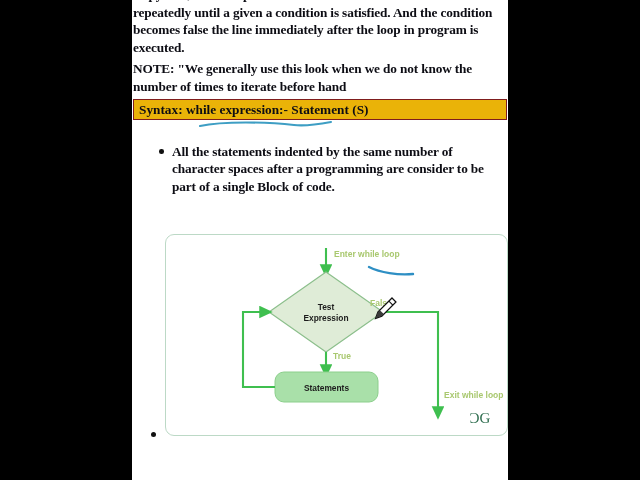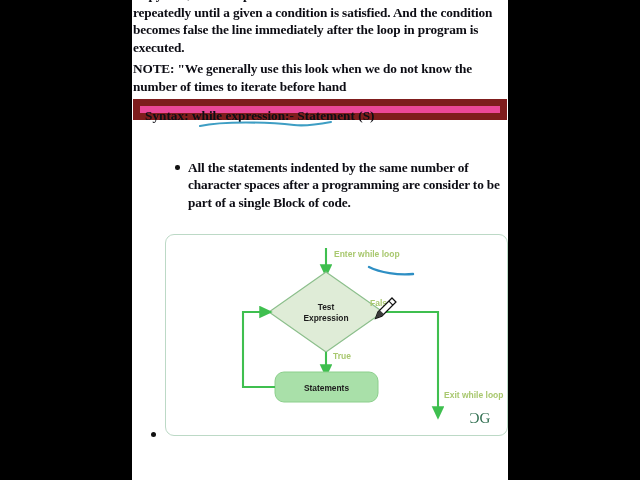--- a/index.html
+++ b/index.html
@@ -48,22 +48,22 @@
   }
   #p-note {
     left: 1px; top: 60px; width: 372px;
   }
 
   
   #syntax-box {
     position: absolute;
     left: 1px; top: 99px;
     width: 374px; height: 21px;
-    border: 7px solid #7f1d1d;
-    background: #ec4899;
+    border: 1px solid #7f1d1d;
+    background: #eab308;
   }
   #syntax-text {
     position: absolute;
     left: 5px; top: 1px;
     font-family: "Liberation Serif", serif;
     font-weight: bold;
     font-size: 13.3px;
     line-height: 18px;
     color: #0d0d14;
     white-space: nowrap;
@@ -74,21 +74,21 @@
     left: 66px; top: 120px;
     width: 135px; height: 12px;
     pointer-events: none;
   }
 
   
   #bullets {
     position: absolute;
     left: 20px; top: 143px;
     width: 352px;
-    margin: 16px;
+    margin: 0;
     padding: 0 0 0 20px;
     list-style: none;
   }
   #bullets li {
     position: relative;
     font-family: "Liberation Serif", serif;
     font-weight: bold;
     font-size: 13.3px;
     line-height: 17.4px;
     color: #0d0d14;

